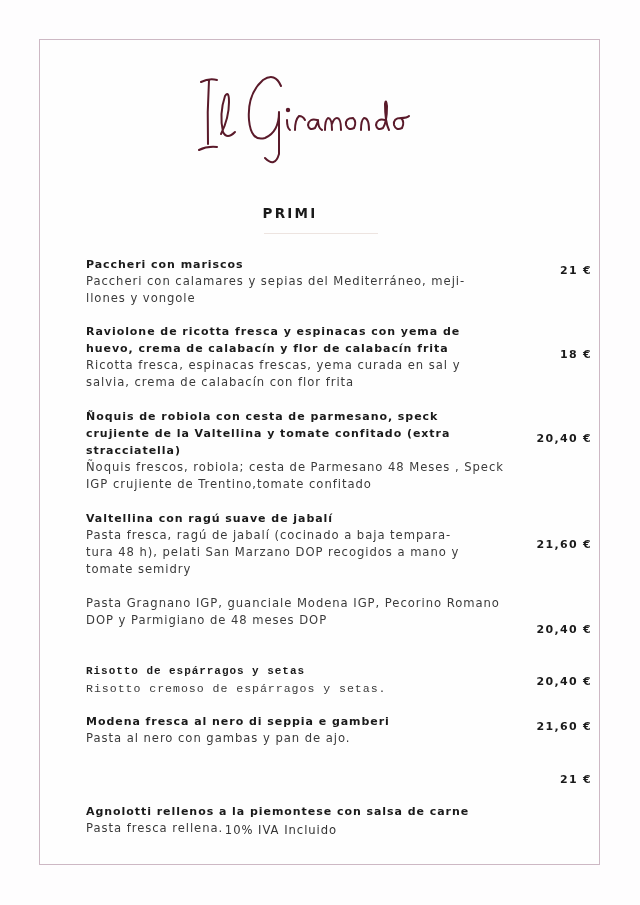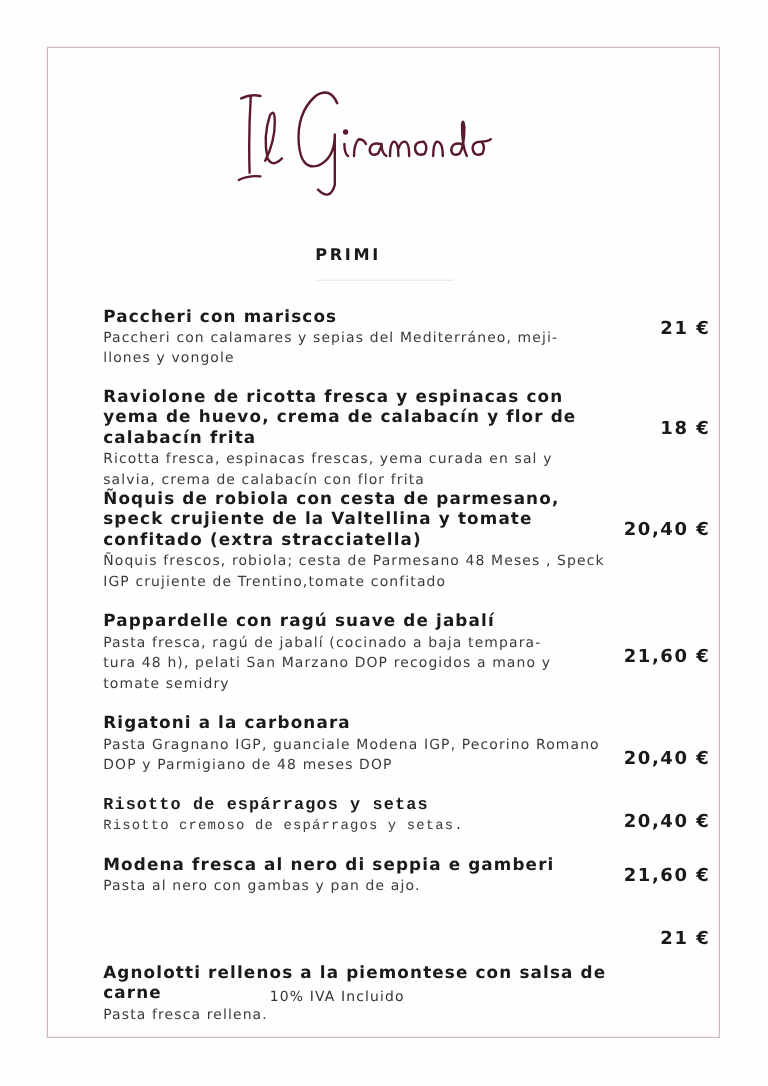--- a/index.html
+++ b/index.html
@@ -39,36 +39,36 @@
       left: 264px; top: 233px;
       width: 114px; height: 1px;
       background: #ede4e0;
     }
     .item {
       position: absolute;
       left: 86px;
       width: 420px;
     }
     .item-name {
-      font-size: 14px;
+      font-size: 11px;
       font-weight: bold;
       letter-spacing: 0.95px;
       line-height: 17px;
       color: #1a1a1a;
     }
     .item-desc {
       font-size: 11.6px;
       letter-spacing: 0.95px;
       line-height: 17px;
       color: #3a3a3a;
     }
     .price {
       position: absolute;
       right: 48px;
-      font-size: 15px;
+      font-size: 11px;
       font-weight: bold;
       letter-spacing: 1.3px;
       color: #1a1a1a;
       text-align: left;
       white-space: nowrap;
     }
     .footer-note {
       position: absolute;
       left: 0; width: 562px;
       top: 823px;
@@ -125,27 +125,26 @@
 </div>
 <div class="price" style="top:348px;">18 €</div>
 
 <div class="item" style="top:408px;">
   <div class="item-name">Ñoquis de robiola con cesta de parmesano, speck crujiente de la Valtellina y tomate confitado (extra stracciatella)</div>
   <div class="item-desc">Ñoquis frescos, robiola; cesta de Parmesano 48 Meses , Speck IGP crujiente de Trentino,tomate confitado</div>
 </div>
 <div class="price" style="top:432px;">20,40 €</div>
 
 <div class="item" style="top:510px;">
-  <div class="item-name">Pappardelle con ragú suave de jabalí</div>
+  <div class="item-name">Valtellina con ragú suave de jabalí</div>
   <div class="item-desc">Pasta fresca, ragú de jabalí (cocinado a baja tempara-<br>tura 48 h), pelati San Marzano DOP recogidos a mano y<br>tomate semidry</div>
 </div>
 <div class="price" style="top:538px;">21,60 €</div>
 
 <div class="item" style="top:595px;">
-  <div class="item-name">Rigatoni a la carbonara</div>
   <div class="item-desc">Pasta Gragnano IGP, guanciale Modena IGP, Pecorino Romano DOP y Parmigiano de 48 meses DOP</div>
 </div>
 <div class="price" style="top:623px;">20,40 €</div>
 
 <div class="item" style="top:663px;font-family:Liberation Mono, monospace;">
   <div class="item-name">Risotto de espárragos y setas</div>
   <div class="item-desc">Risotto cremoso de espárragos y setas.</div>
 </div>
 <div class="price" style="top:675px;">20,40 €</div>
 

